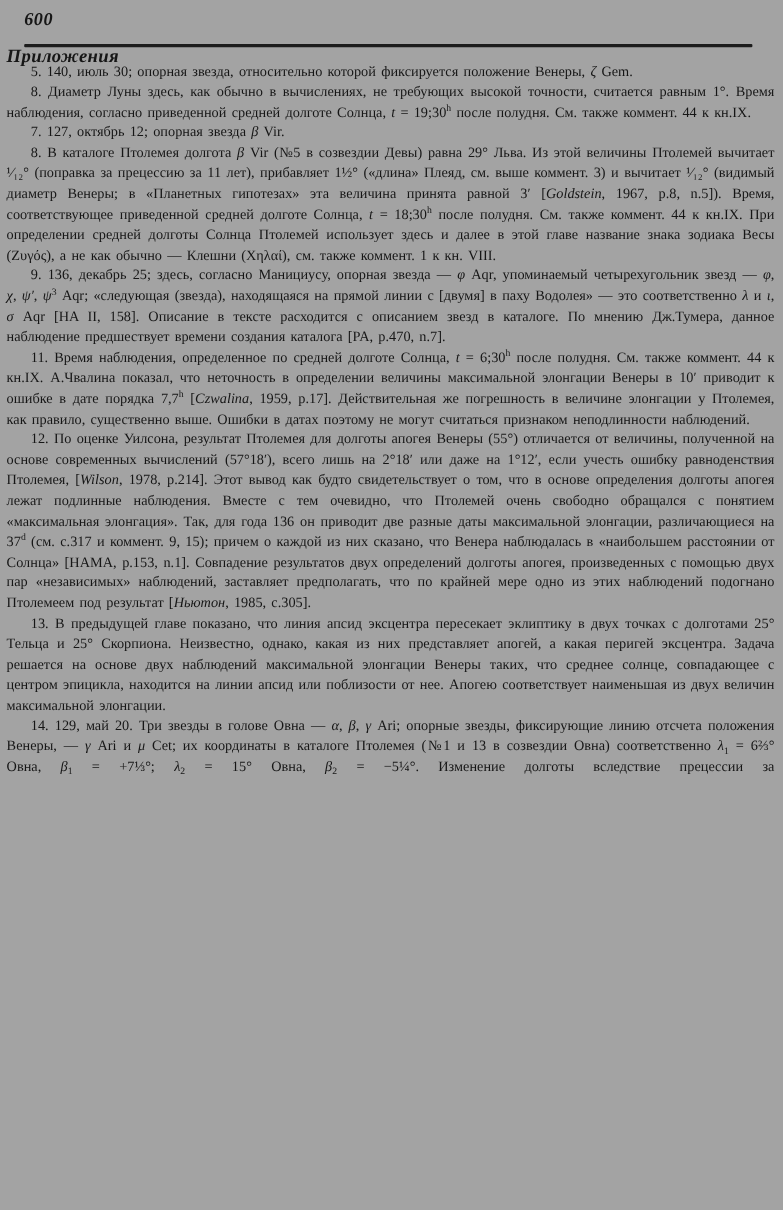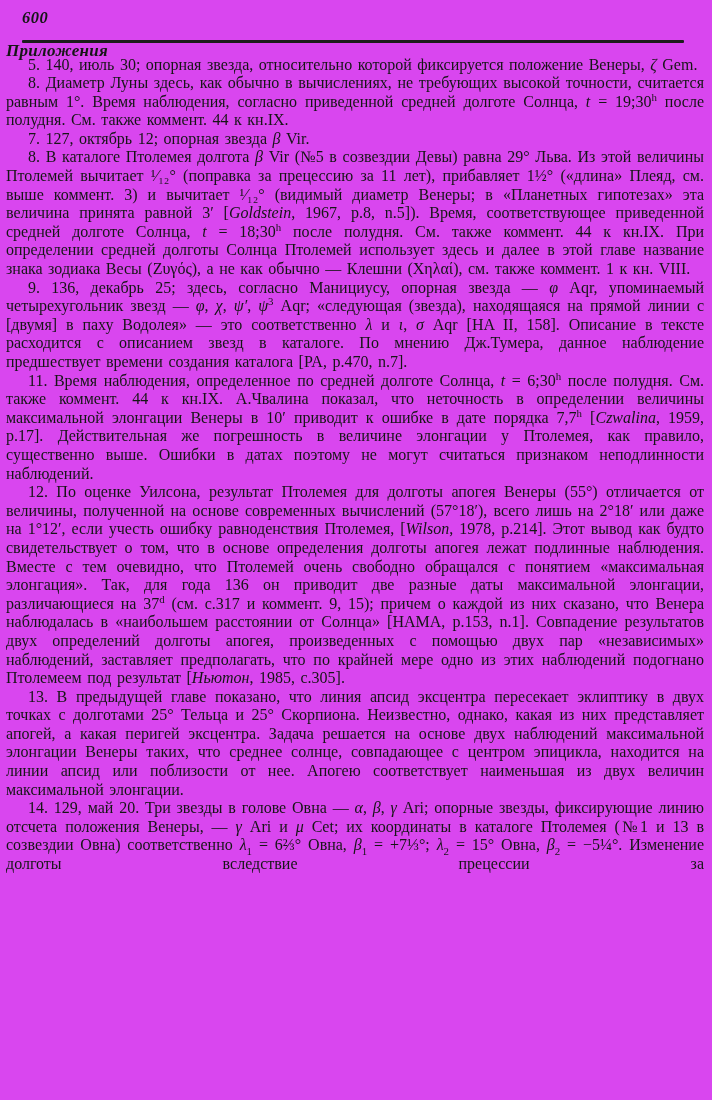--- a/index.html
+++ b/index.html
@@ -5,21 +5,21 @@
   html, body {
     margin: 0;
     padding: 0;
     background: #ffffff;
   }
   .page {
     position: relative;
     width: 712px;
     height: 1100px;
     box-sizing: border-box;
-    background: #d946ef;
+    background: #a3a3a3;
     color: #161616;
     font-family: "Liberation Serif", "DejaVu Serif", serif;
     padding: 6px 8px 0 6px;
     overflow: hidden;
   }
   .running-head {
     position: relative;
     height: 28px;
   }
   .page-number {
@@ -43,21 +43,21 @@
     margin-top: 33px;
   }
   .head-rule {
     height: 2.5px;
     background: #1c1c1c;
     margin: 6px 20px 0 16px;
     border-radius: 1px;
   }
   .body-text {
     margin-top: 13px;
-    font-size: 16px;
+    font-size: 13px;
     line-height: 18.6px;
     text-align: justify;
   }
   .para {
     margin: 0;
     text-indent: 22px;
     word-spacing: 1.5px;
   }
   .para.justify-last {
     text-align-last: justify;

